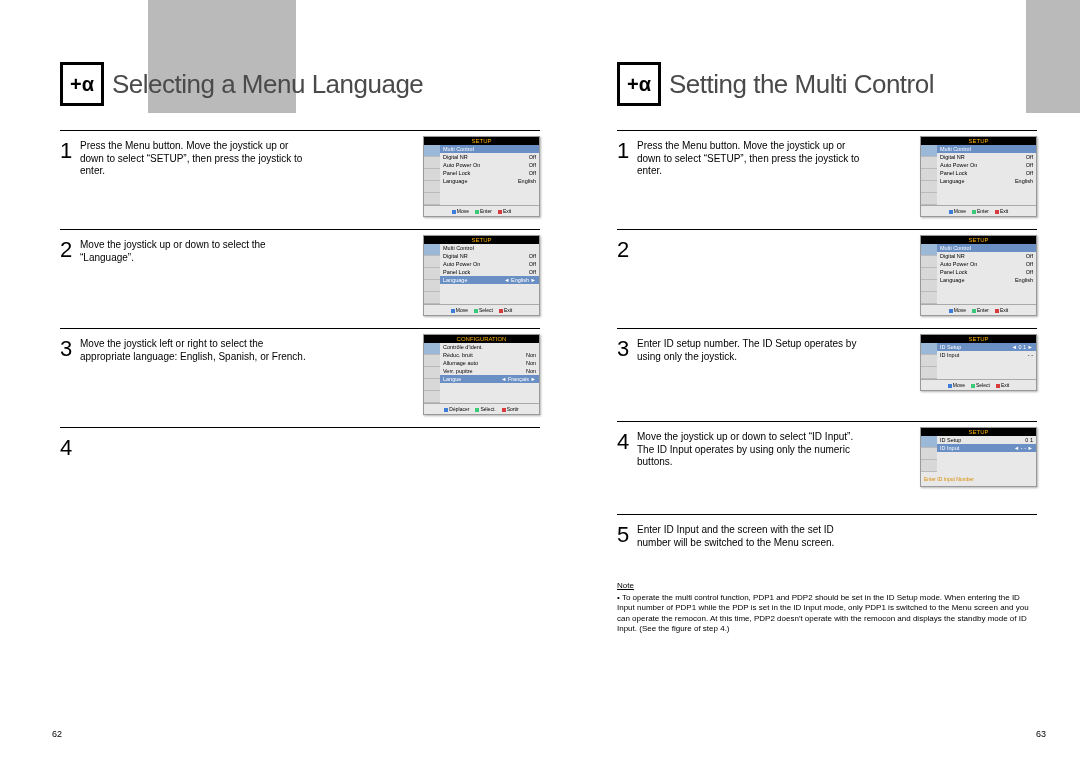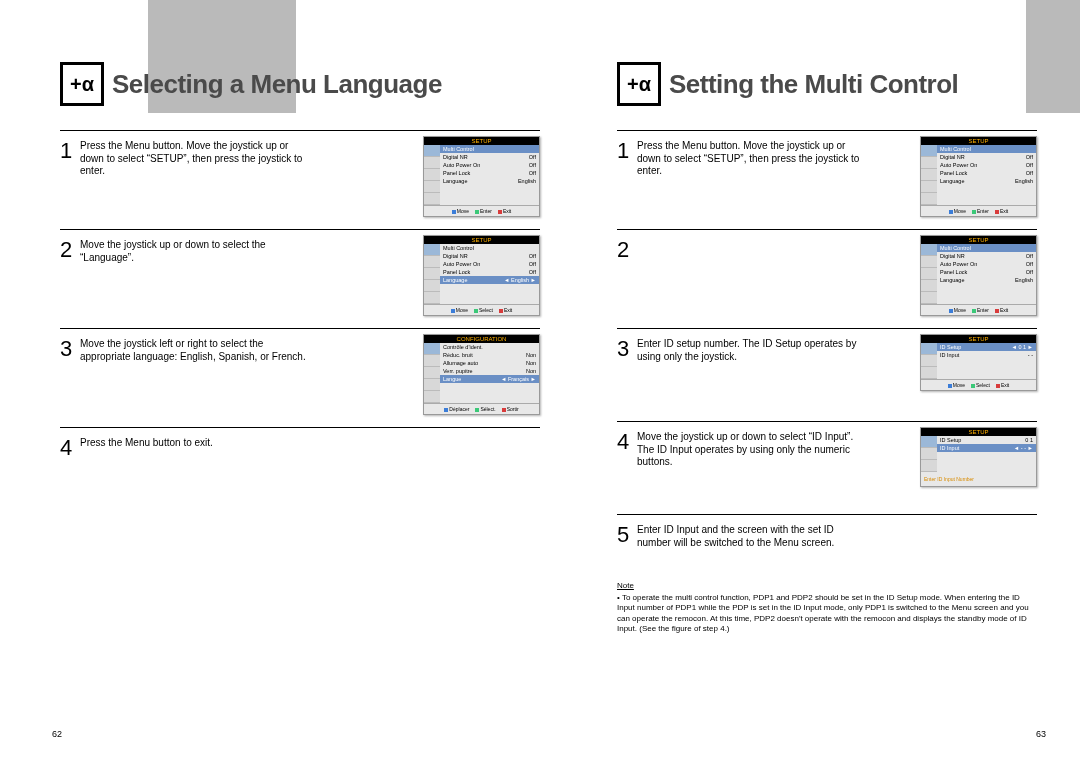--- a/index.html
+++ b/index.html
@@ -4,21 +4,21 @@
 <style>
 html,body{margin:0;padding:0;font-family:Arial,Helvetica,sans-serif;background:#fff;color:#000;font-size:8px}
 .page{width:1080px;height:763px;position:relative;overflow:hidden}
 .gray-bar{position:absolute;top:0;background:#bababa}
 .gray-bar.left{left:148px;width:148px;height:113px}
 .gray-bar.right{left:1026px;width:54px;height:113px}
 .header-tab{position:absolute;top:55px;height:58px;display:flex;align-items:center}
 .header-tab.left{left:60px}
 .header-tab.right{left:617px}
 .alpha-box{width:38px;height:38px;border:3px solid #000;background:#fff;display:flex;align-items:center;justify-content:center;font-size:20px;font-weight:bold;margin-right:8px}
-.header-title{font-size:26px;color:#4a4a4a;font-weight:700;letter-spacing:-0.5px}
+.header-title{font-size:26px;color:#4a4a4a;font-weight:400;letter-spacing:-0.5px}
 
 .col{position:absolute;top:130px;width:480px}
 .col.left{left:60px}
 .col.right{left:617px}
 
 .step{border-top:1px solid #000;display:flex;padding:5px 0 12px 0;min-height:75px;position:relative}
 .step-num{font-size:22px;font-weight:300;width:20px;flex-shrink:0;padding-top:2px}
 .step-text{flex:1;font-size:10px;line-height:1.25;padding-top:4px;padding-right:6px;max-width:230px}
 .step-screen{margin-left:auto;flex-shrink:0}
 
@@ -198,21 +198,20 @@
               <span class="m1">Déplacer</span>
               <span class="m2">Sélect.</span>
               <span class="m3">Sortir</span>
             </div>
         </div>
       </div>
     </div>
 
     <div class="step" style="min-height:30px">
       <div class="step-num">4</div>
-      <div class="step-text">Press the Menu button to exit.</div>
     </div>
   </div>
 
   <div class="col right" style="width:420px">
     <div class="step">
       <div class="step-num">1</div>
       <div class="step-text">Press the Menu button. Move the joystick up or down to select “SETUP”, then press the joystick to enter.</div>
       <div class="step-screen">
         <div class="osd">
           <div class="osd-title">SETUP</div>

